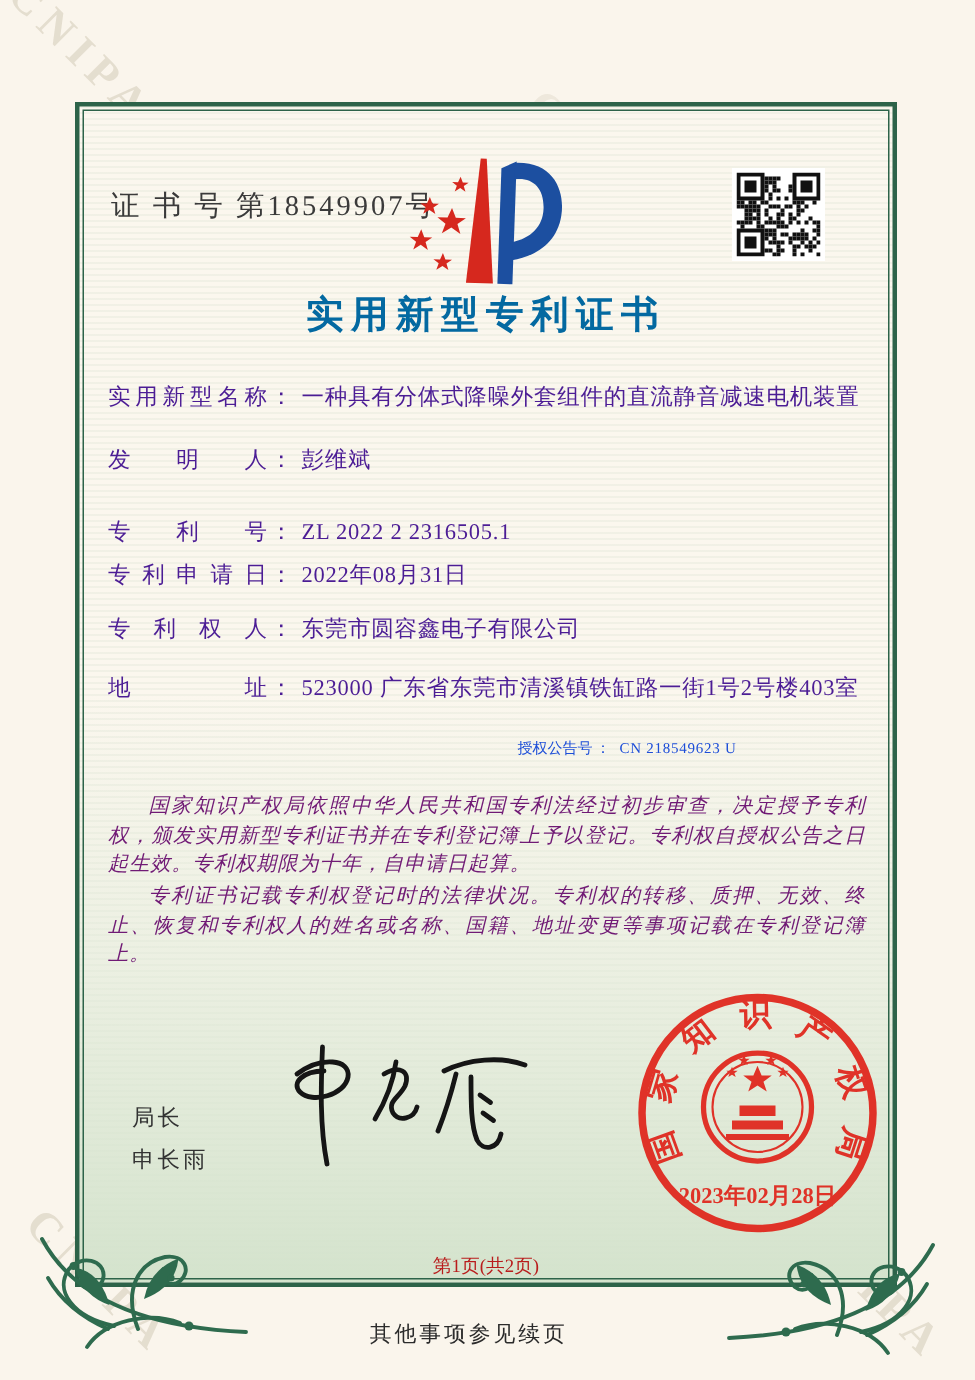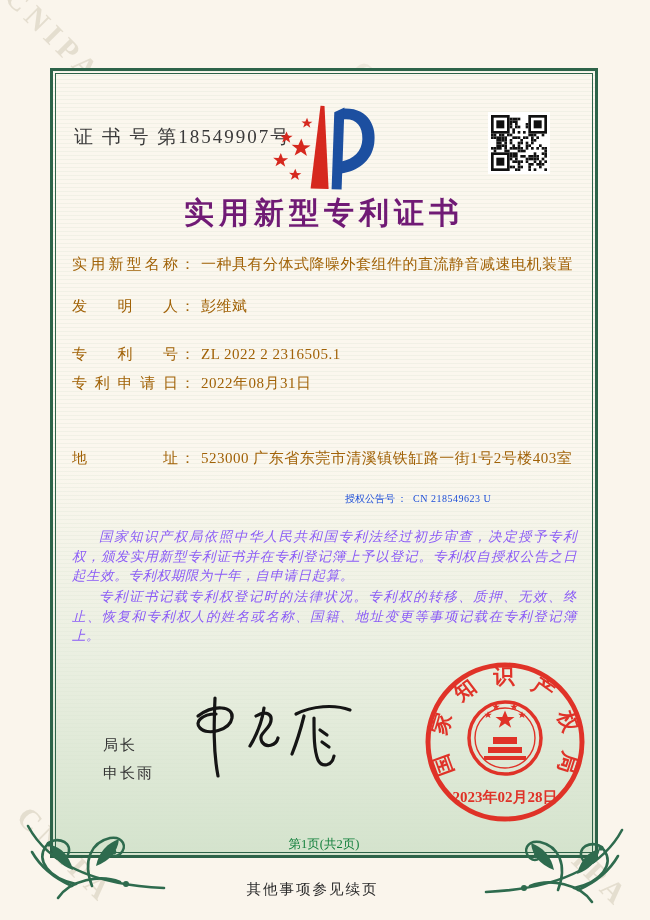--- a/index.html
+++ b/index.html
@@ -45,53 +45,53 @@
     font-size:19px; color:#3a3a3a; letter-spacing:2px;
   }
 
   .qr { position:absolute; left:488px; top:112px; width:62px; height:62px; background:#fff; padding:3px; }
   .qr svg { width:100%; height:100%; display:block; }
 
   .logo { position:absolute; left:272px; top:104px; width:110px; height:90px; }
 
   .title {
     position:absolute; left:50px; top:193px; width:548px;
-    text-align:center; font-size:30px; font-weight:bold;
-    letter-spacing:5px; color:#701a75;
-  }
-
-  .row { position:absolute; left:72px; font-size:15px; color:#a16207; white-space:nowrap; }
+    text-align:center; font-size:25px; font-weight:bold;
+    letter-spacing:5px; color:#0369a1;
+  }
+
+  .row { position:absolute; left:72px; font-size:15px; color:#4c1d95; white-space:nowrap; }
   .flabel {
     display:inline-block; width:106px;
     text-align:justify; text-align-last:justify;
     vertical-align:top;
   }
   .colon { margin:0 6px 0 2px; }
   .fvalue { letter-spacing:0.5px; }
   .row2 { position:absolute; font-size:10px; color:#1d4ed8; white-space:nowrap;text-align:right; }
 
   .para {
     position:absolute; left:72px; width:505px;
-    font-size:13.5px; line-height:19.5px; color:#8b5cf6;
+    font-size:13.5px; line-height:19.5px; color:#701a75;
     text-indent:2em; letter-spacing:0.6px; text-align:justify;
     font-style:italic;
   }
 
   .officer {
     position:absolute; left:88px;
     font-family:Liberation Mono, monospace;
-    font-size:15px; color:#333; letter-spacing:2px;margin-left:15px;
+    font-size:15px; color:#333; letter-spacing:2px;
   }
   .signature { position:absolute; left:168px; top:688px; width:200px; height:95px; }
 
   .seal { position:absolute; left:424px; top:660px; width:166px; height:166px; opacity:0.93; }
 
   .page-num {
     position:absolute; left:50px; top:836px; width:548px;
-    text-align:center; font-size:12.5px; color:#15803d;
+    text-align:center; font-size:12.5px; color:#b91c1c;
   }
   .note {
     position:absolute; left:0; top:880px; width:625px;
     text-align:center; font-size:14.5px; color:#2b2b2b; letter-spacing:2px;
   }
 
   .flourish { position:absolute; width:152px; height:152px; pointer-events:none; }
   .flourish.left  { left:16px;  top:756px; }
   .flourish.right { left:482px; top:760px; transform:scaleX(-1); }
 </style>
@@ -295,20 +295,23 @@
   </div>
   <div class="row" style="top:297px;">
     <span class="flabel">发明人</span><span class="colon">：</span><span class="fvalue">彭维斌</span>
   </div>
   <div class="row" style="top:345px;">
     <span class="flabel">专利号</span><span class="colon">：</span><span class="fvalue">ZL 2022 2 2316505.1</span>
   </div>
   <div class="row" style="top:374px;">
     <span class="flabel">专利申请日</span><span class="colon">：</span><span class="fvalue">2022年08月31日</span>
   </div>
+  <div class="row" style="top:410px;">
+    <span class="flabel">专利权人</span><span class="colon">：</span><span class="fvalue">东莞市圆容鑫电子有限公司</span>
+  </div>
   <div class="row" style="top:449px;">
     <span class="flabel">地址</span><span class="colon">：</span><span class="fvalue">523000 广东省东莞市清溪镇铁缸路一街1号2号楼403室</span>
   </div>
   <div class="row2" style="left:345px; top:492px;">
     <span>授权公告号</span><span class="colon">：</span><span class="fvalue">CN 218549623 U</span>
   </div>
 
   <div class="para" style="top:527px;">国家知识产权局依照中华人民共和国专利法经过初步审查，决定授予专利权，颁发实用新型专利证书并在专利登记簿上予以登记。专利权自授权公告之日起生效。专利权期限为十年，自申请日起算。</div>
   <div class="para" style="top:587px;">专利证书记载专利权登记时的法律状况。专利权的转移、质押、无效、终止、恢复和专利权人的姓名或名称、国籍、地址变更等事项记载在专利登记簿上。</div>
 

